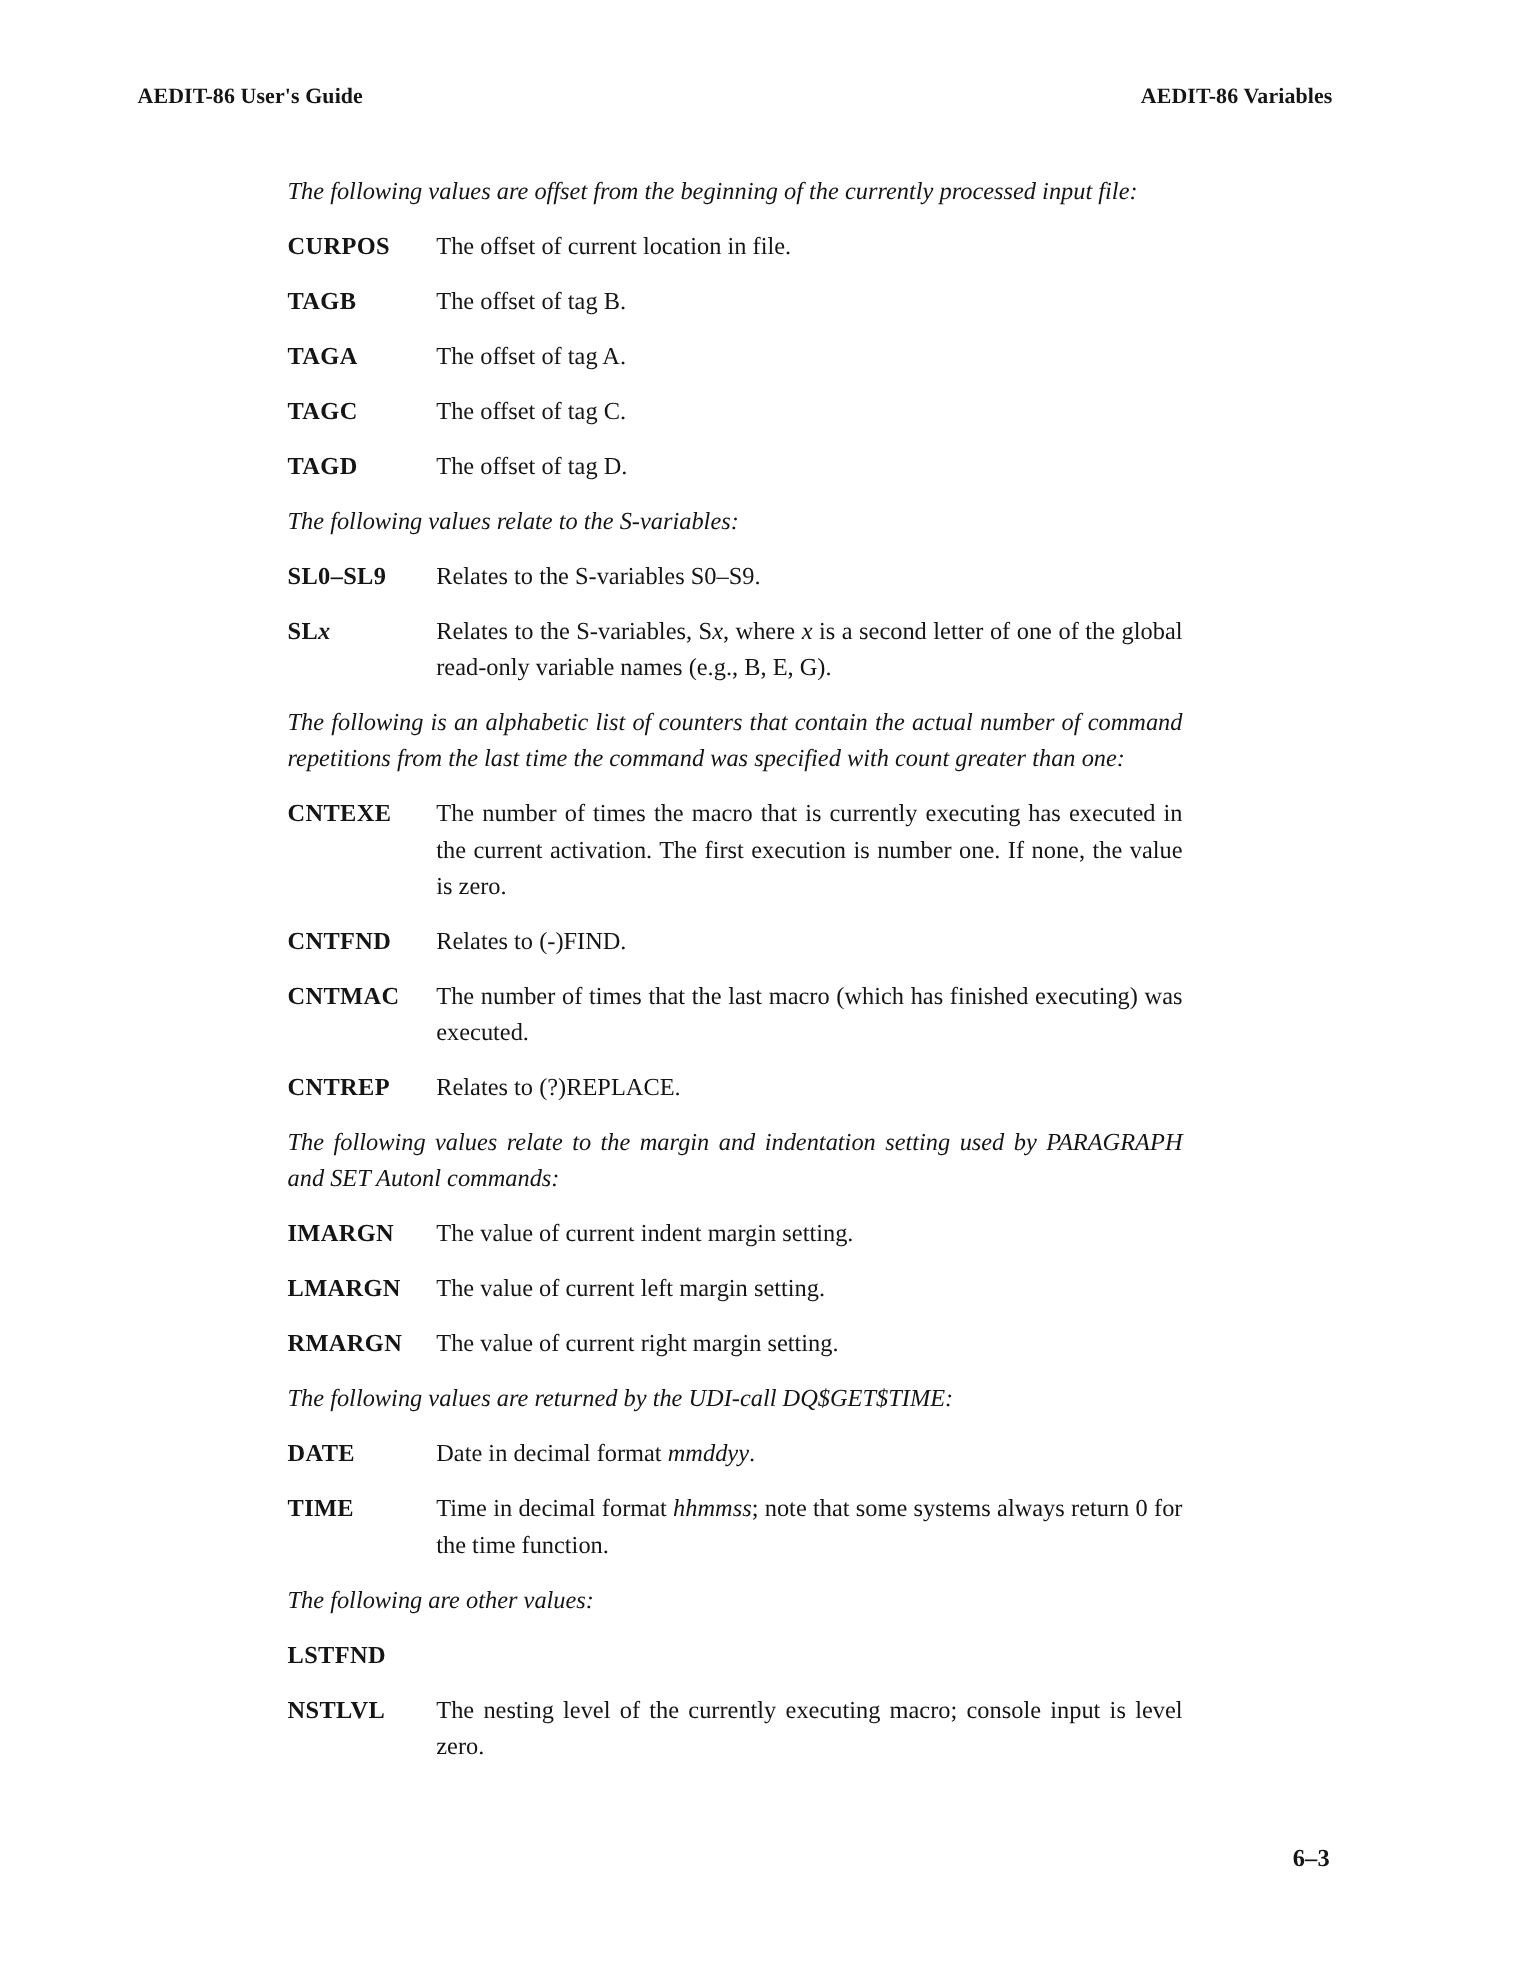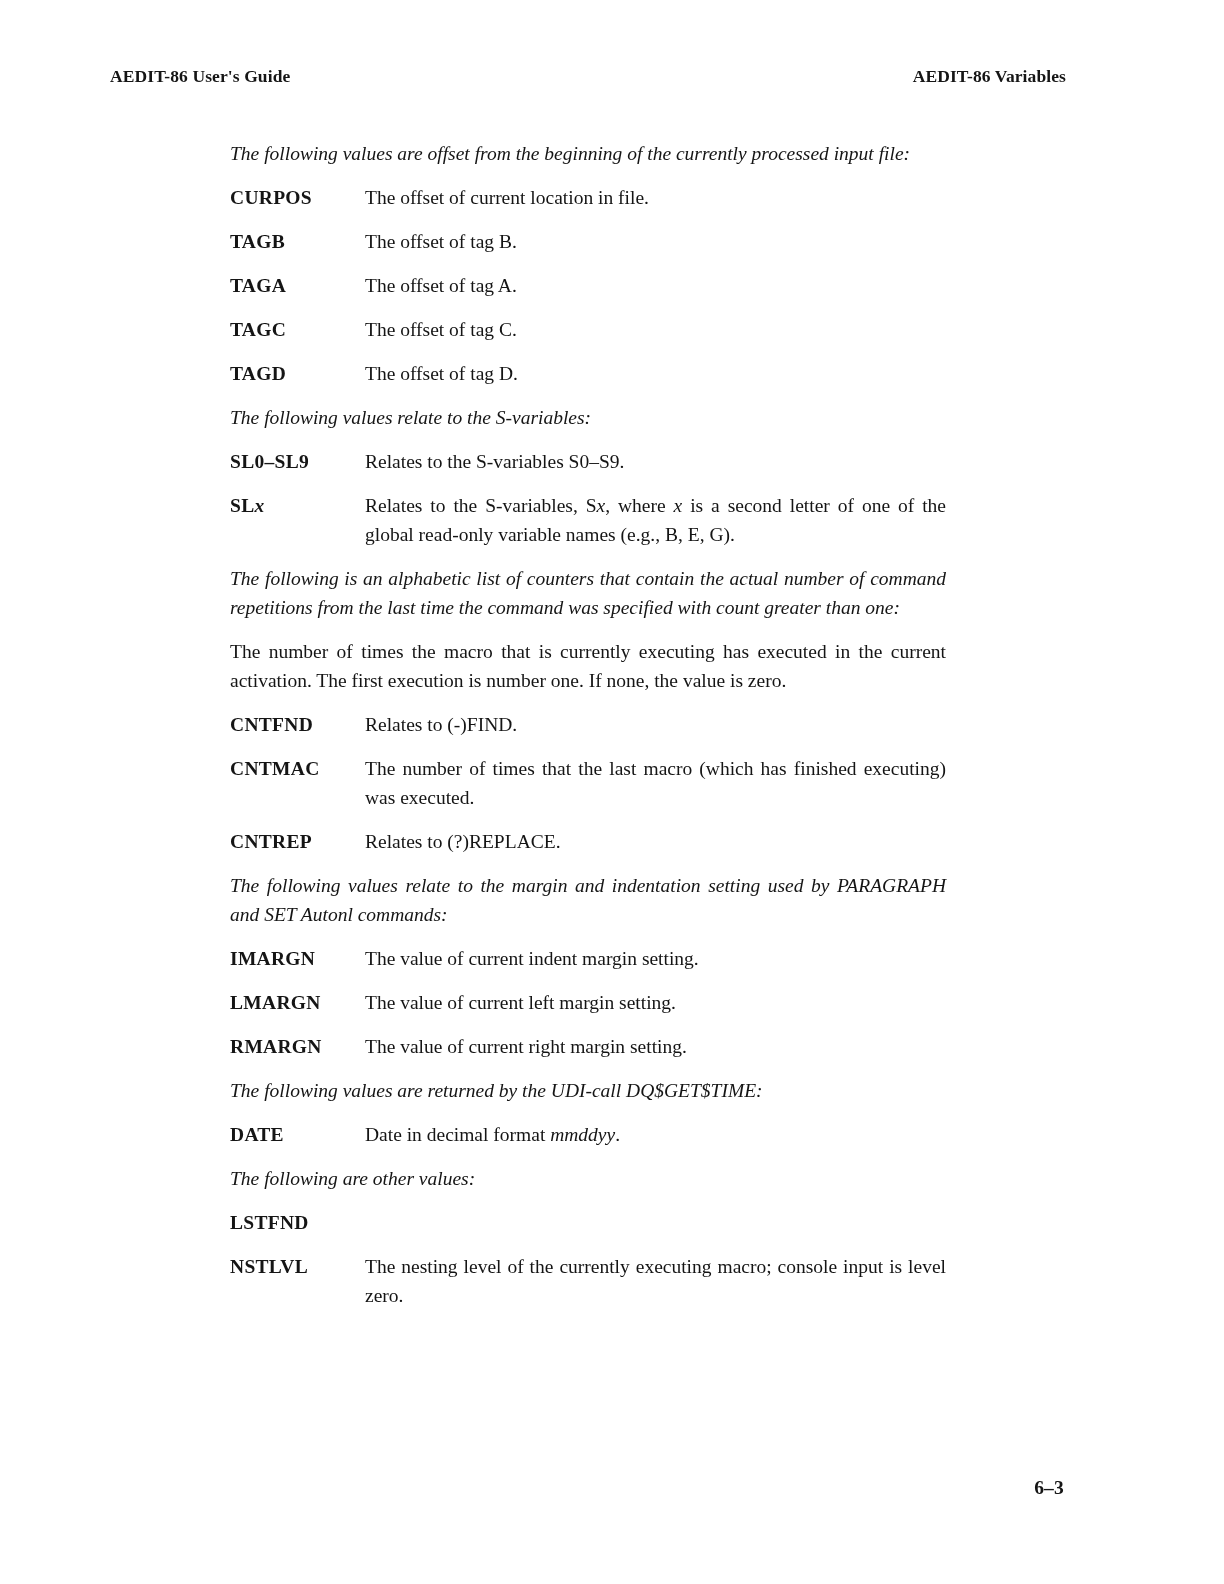--- a/index.html
+++ b/index.html
@@ -37,21 +37,20 @@
     line-height: 29px;
   }
   .intro {
     margin: 0 0 15px 0;
     text-align: justify;
     font-style: italic;
   }
   .entry {
     display: flex;
     margin: 0 0 15px 0;
-    gap: 16px;
   }
   .term {
     flex: 0 0 119px;
     font-weight: bold;
     letter-spacing: 0.3px;
   }
   .def {
     flex: 1;
     text-align: justify;
   }
@@ -108,20 +107,21 @@
       </div>
       <div class="entry">
         <span class="term"><span>SL</span><span style="font-style: italic;">x</span></span>
         <span class="def"><span>Relates to the S-variables, S</span><span style="font-style: italic;">x</span><span>, where </span><span style="font-style: italic;">x</span><span> is a second letter of one of the global read-only variable names (e.g., B, E, G).</span></span>
       </div>
     </div>
 
     <div class="section">
       <p class="intro">The following is an alphabetic list of counters that contain the actual number of command repetitions from the last time the command was specified with count greater than one:</p>
       <div class="entry">
+        <span class="term"><span>CNTEXE</span></span>
         <span class="def"><span>The number of times the macro that is currently executing has executed in the current activation. The first execution is number one. If none, the value is zero.</span></span>
       </div>
       <div class="entry">
         <span class="term"><span>CNTFND</span></span>
         <span class="def"><span>Relates to (-)FIND.</span></span>
       </div>
       <div class="entry">
         <span class="term"><span>CNTMAC</span></span>
         <span class="def"><span>The number of times that the last macro (which has finished executing) was executed.</span></span>
       </div>
@@ -146,20 +146,24 @@
         <span class="def"><span>The value of current right margin setting.</span></span>
       </div>
     </div>
 
     <div class="section">
       <p class="intro">The following values are returned by the UDI-call DQ$GET$TIME:</p>
       <div class="entry">
         <span class="term"><span>DATE</span></span>
         <span class="def"><span>Date in decimal format </span><span style="font-style: italic;">mmddyy</span><span>.</span></span>
       </div>
+      <div class="entry">
+        <span class="term"><span>TIME</span></span>
+        <span class="def"><span>Time in decimal format </span><span style="font-style: italic;">hhmmss</span><span>; note that some systems always return 0 for the time function.</span></span>
+      </div>
     </div>
 
     <div class="section">
       <p class="intro">The following are other values:</p>
       <div class="entry">
         <span class="term"><span>LSTFND</span></span>
       </div>
       <div class="entry">
         <span class="term"><span>NSTLVL</span></span>
         <span class="def"><span>The nesting level of the currently executing macro; console input is level zero.</span></span>

